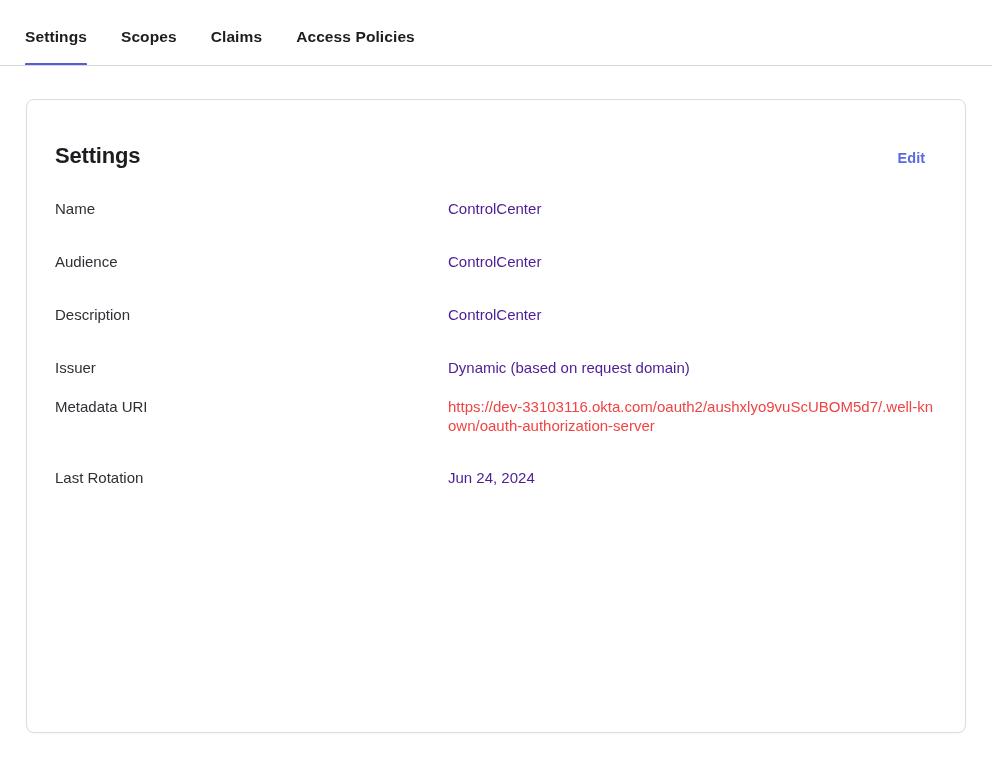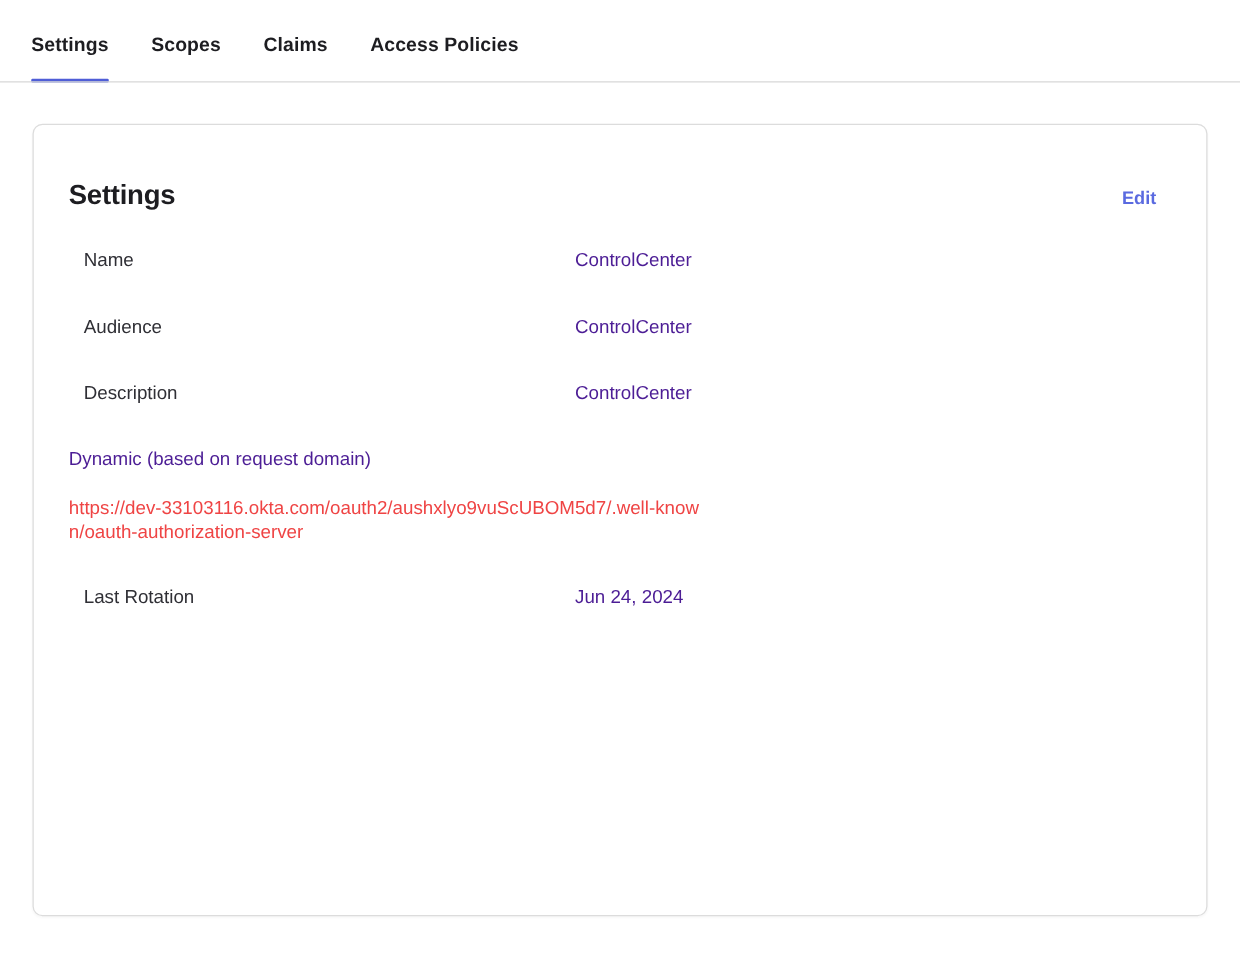--- a/index.html
+++ b/index.html
@@ -107,21 +107,20 @@
   .row.tight { margin-bottom: 19px; }
   .row-label {
     width: 393px;
     flex: 0 0 393px;
     font-size: 15px;
     color: #2f2f35;
     line-height: 20px;
     display: flex;
     align-items: center;
     gap: 9px;
-    margin-left: 12px;
   }
   .row-value {
     font-size: 15px;
     color: #4c1d95;
     line-height: 20px;
   }
   .row-value.link {
     color: #ef4444;
     width: 512px;
     line-height: 19px;
@@ -187,24 +186,26 @@
       <div class="row-label">Audience</div>
       <div class="row-value">ControlCenter</div>
     </div>
 
     <div class="row">
       <div class="row-label">Description</div>
       <div class="row-value">ControlCenter</div>
     </div>
 
     <div class="row tight">
+      <div class="row-label">Issuer</div>
       <div class="row-value">Dynamic (based on request domain)</div>
     </div>
 
     <div class="row">
+      <div class="row-label">Metadata URI</div>
       <div class="row-value link">https://dev-33103116.okta.com/oauth2/aushxlyo9vuScUBOM5d7/.well-known/oauth-authorization-server</div>
     </div>
 
 
     <div class="row">
       <div class="row-label">Last Rotation</div>
       <div class="row-value">Jun 24, 2024</div>
     </div>
 
   </div>

